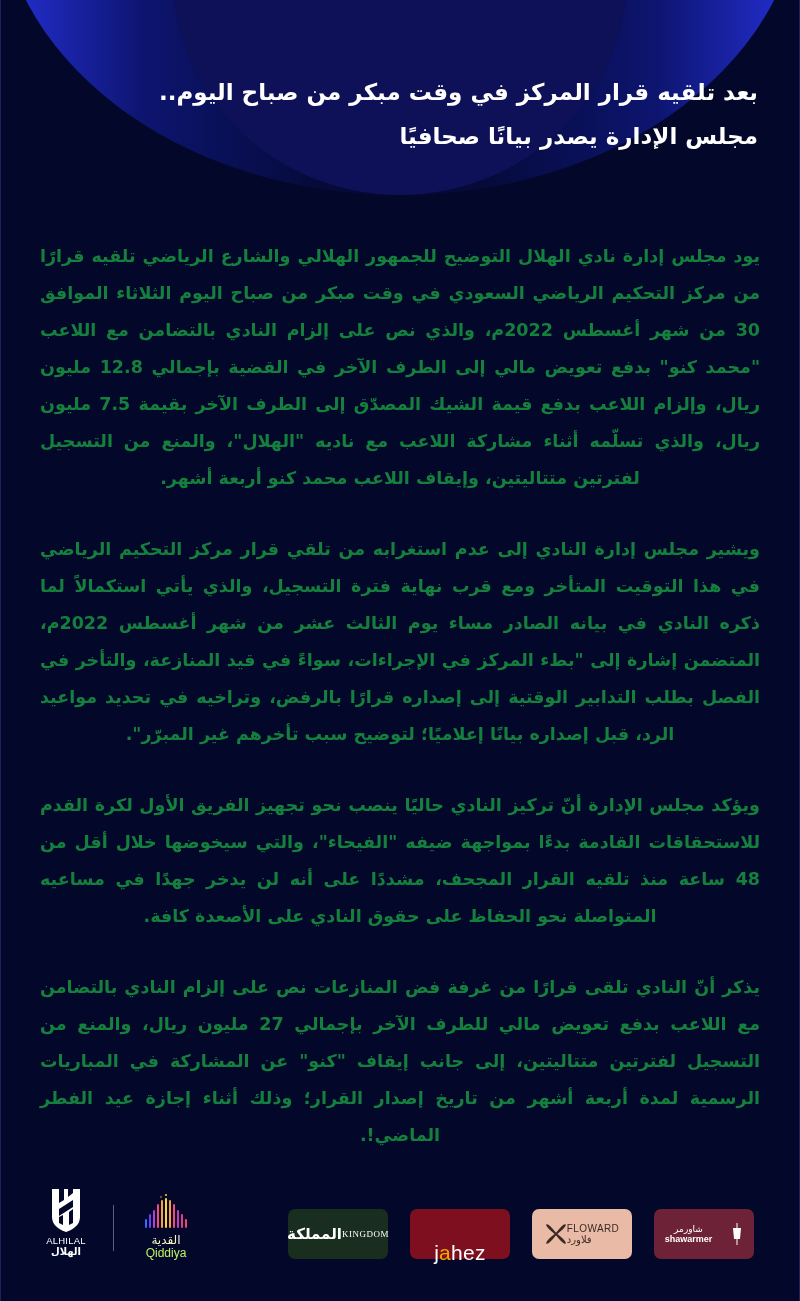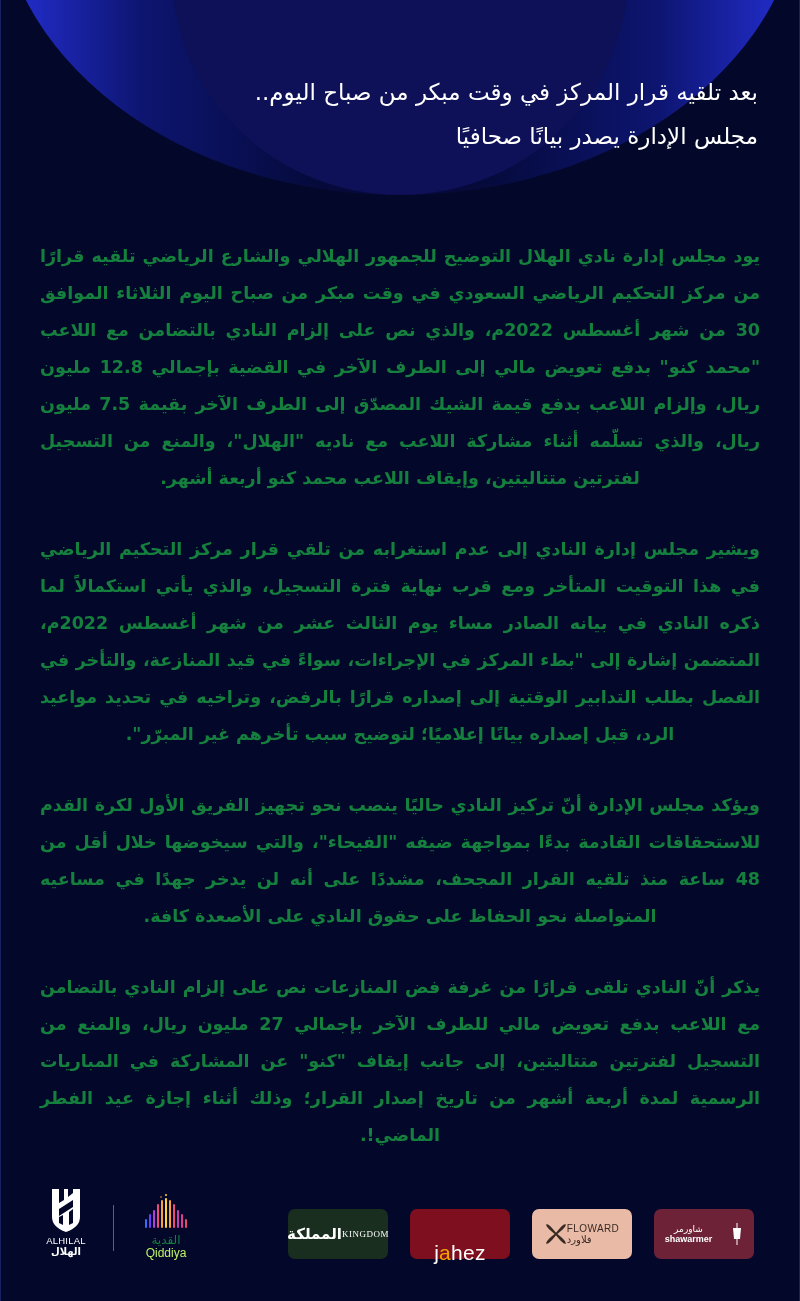--- a/index.html
+++ b/index.html
@@ -30,21 +30,21 @@
       border-left: 1px solid #1a2060;
       border-right: 1px solid #1a2060;
       pointer-events: none;
     }
     .headline {
       position: absolute;
       right: 42px; top: 70px;
       width: 720px;
       direction: rtl;
       text-align: right;
-      font-weight: normal;
+      font-weight: bold;
       font-size: 23px;
       line-height: 44px;
       color: #ffffff;
     }
     .headline div { white-space: nowrap; }
     .body-text {
       position: absolute;
       left: 40px; right: 40px;
       top: 238px;
       direction: rtl;
@@ -62,21 +62,21 @@
     }
     .hilal {
       position: absolute; left: 40px; top: 2px;
       width: 52px; text-align: center;
     }
     .hilal svg { display: block; margin: 0 auto; }
     .hilal .en { font-family: "Liberation Sans", sans-serif; font-weight: normal; font-size: 9.5px; letter-spacing: 0.2px; margin-top: 2px; }
     .hilal .ar { font-weight: bold; font-size: 10px; line-height: 12px; }
     .divider { position: absolute; left: 113px; top: 20px; width: 1px; height: 46px; background: #5a5f7e; }
     .qiddiya { position: absolute; left: 135px; top: 8px; width: 62px; text-align: center; }
-    .qiddiya .ar { font-size: 12px; line-height: 14px; color: #15803d; }
+    .qiddiya .ar { font-size: 12px; line-height: 14px; color: #fef9c3; }
     .qiddiya .en { font-family: "Liberation Sans", sans-serif; font-size: 12px; line-height: 13px; color: #bef264; }
     .sponsor {
       position: absolute; top: 24px;
       width: 100px; height: 50px;
       border-radius: 7px;
       display: flex; align-items: center; justify-content: center;
       flex-direction: row;
     }
     .kingdom { left: 288px; background: #1a2e1f; }
     .jahez { left: 410px; background: #7e0f1e; }

